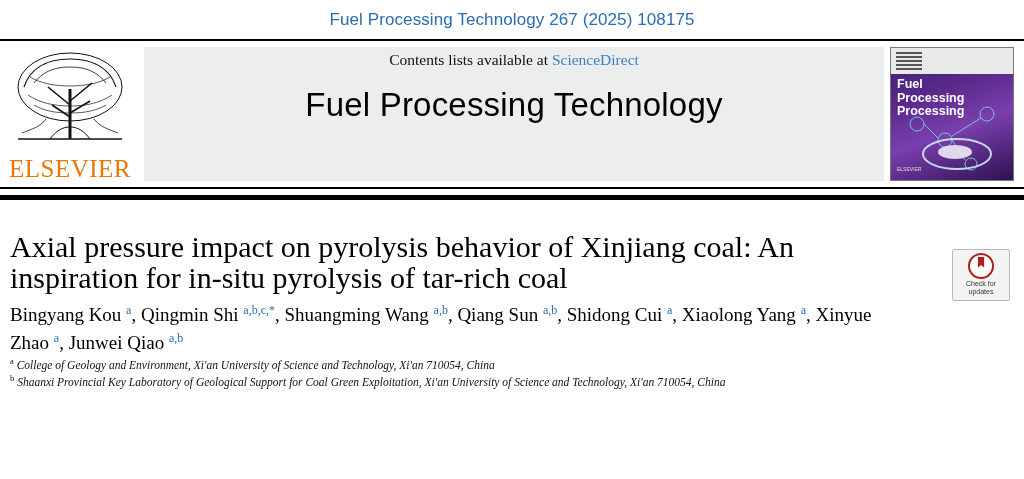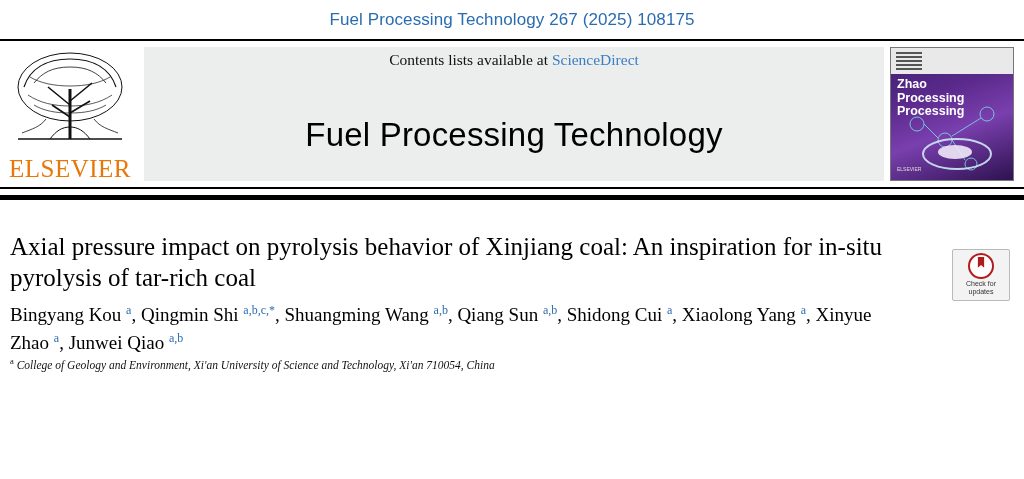--- a/index.html
+++ b/index.html
@@ -64,21 +64,21 @@
     font-weight: 400;
   }
 
   
   .journal-band {
     flex: 1 1 auto;
     background: #eceded;
     margin: 6px 0 6px 4px;
     display: flex;
     flex-direction: column;
-    justify-content: space-between;
+    justify-content: flex-start;
     align-items: center;
     padding: 4px 0 6px;
     box-sizing: border-box;
   }
   .contents-line {
     font-family: "Liberation Serif", serif;
     font-size: 15.5px;
     color: #111;
   }
   .contents-line a { color: #3b7ec4; text-decoration: none; }
@@ -146,21 +146,21 @@
     margin-top: 6px;
   }
 
   
   .article {
     padding: 0 10px;
     position: relative;
   }
   .title {
     font-family: "Liberation Serif", serif;
-    font-size: 25px;
+    font-size: 30px;
     line-height: 31px;
     margin-top: 31px;
     max-width: 880px;
     color: #000;
   }
   .authors {
     font-family: "Liberation Serif", serif;
     font-size: 19px;
     line-height: 28px;
     margin-top: 8px;
@@ -268,21 +268,21 @@
           <circle cx="80" cy="116" r="6"></circle>
           <path d="M33 76 L47 90 M61 92 L74 112 M61 88 L90 70"></path>
         </g>
         <ellipse cx="66" cy="106" rx="34" ry="15" fill="none" stroke="#cfe9f5" stroke-width="2" opacity="0.9"></ellipse>
         <ellipse cx="64" cy="104" rx="17" ry="7" fill="#efe9f7" opacity="0.9"></ellipse>
       </svg>
       <div class="cover-top">
         <div class="cover-top-bars"></div>
       </div>
       <div class="cover-title">
-        <span>Zhao</span><br>
+        <span>Fuel</span><br>
         <span>Processing</span><br>
         <span>Processing</span>
       </div>
       <div class="cover-sub">ELSEVIER</div>
     </div>
 
   </div>
 </div>
 
 <div class="thick-rule"></div>
@@ -294,15 +294,16 @@
     <div class="cm-text">Check for</div>
     <div class="cm-text">updates</div>
   </div>
 
   <div class="title">Axial pressure impact on pyrolysis behavior of Xinjiang coal: An inspiration for in-situ pyrolysis of tar-rich coal</div>
 
   <div class="authors"><span>Bingyang Kou </span><sup>a</sup><span>, </span><span>Qingmin Shi </span><sup>a,b,c,*</sup><span>, </span><span>Shuangming Wang </span><sup>a,b</sup><span>, </span><span>Qiang Sun </span><sup>a,b</sup><span>, </span><span>Shidong Cui </span><sup>a</sup><span>, </span><span>Xiaolong Yang </span><sup>a</sup><span>, </span><span>Xinyue Zhao </span><sup>a</sup><span>, </span><span>Junwei Qiao </span><sup>a,b</sup></div>
 
   <div class="affils">
       <div><sup>a</sup><span> College of Geology and Environment, Xi'an University of Science and Technology, Xi'an 710054, China</span></div>
+      <div><sup>b</sup><span> Shaanxi Provincial Key Laboratory of Geological Support for Coal Green Exploitation, Xi'an University of Science and Technology, Xi'an 710054, China</span></div>
     </div>
 
 </div>
 
 </body></html>

